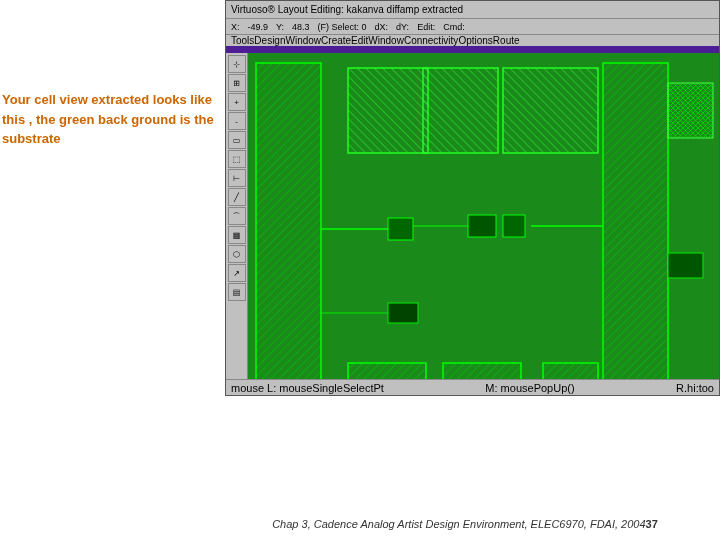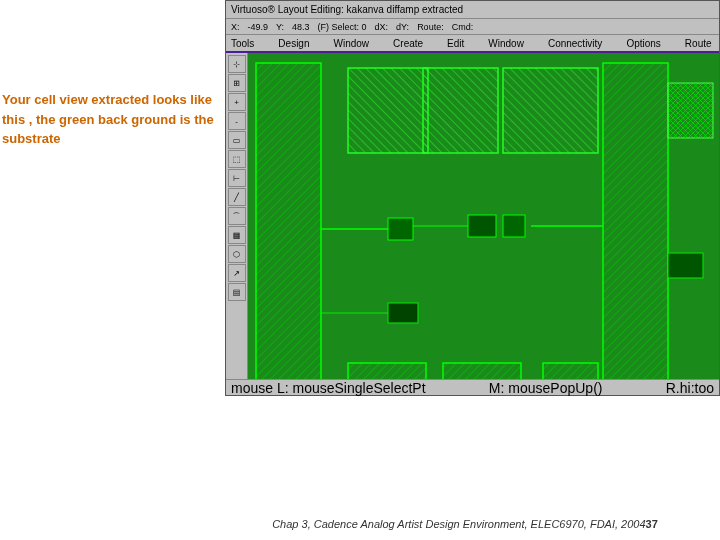--- a/index.html
+++ b/index.html
@@ -67,23 +67,23 @@
     }
 
     .menu-bar {
       background: #c0c0c0;
       height: 18px;
       display: flex;
       align-items: center;
       padding: 0 5px;
       font-size: 10px;
       color: #000;
-      border-bottom: 2px solid #4c1d95;
-      flex-shrink: 0;
-      gap: 24px;
+      border-bottom: 7px solid #4c1d95;
+      flex-shrink: 0;
+      gap: 0;
     }
 
     .menu-item {
       cursor: pointer;
     }
 
     
     .main-area {
       display: flex;
       flex: 1;
@@ -123,21 +123,21 @@
       overflow: hidden;
     }
 
     
     .status-bar {
       background: #c0c0c0;
       height: 16px;
       display: flex;
       align-items: center;
       padding: 0 5px;
-      font-size: 14px;
+      font-size: 11px;
       color: #000;
       border-top: 1px solid #888;
       flex-shrink: 0;
       justify-content: space-between;
     }
 
     
     .bottom-caption {
       position: absolute;
       bottom: 10px;
@@ -172,21 +172,21 @@
   </div>
 
   <div class="coords-bar">
     <span>X:</span>
     <span>-49.9</span>
     <span>Y:</span>
     <span>48.3</span>
     <span>(F) Select: 0</span>
     <span>dX:</span>
     <span>dY:</span>
-    <span>Route:</span>
+    <span>Edit:</span>
     <span>Cmd:</span>
   </div>
 
   <div class="menu-bar">
     <span class="menu-item">Tools</span>
     <span class="menu-item">Design</span>
     <span class="menu-item">Window</span>
     <span class="menu-item">Create</span>
     <span class="menu-item">Edit</span>
     <span class="menu-item">Window</span>

